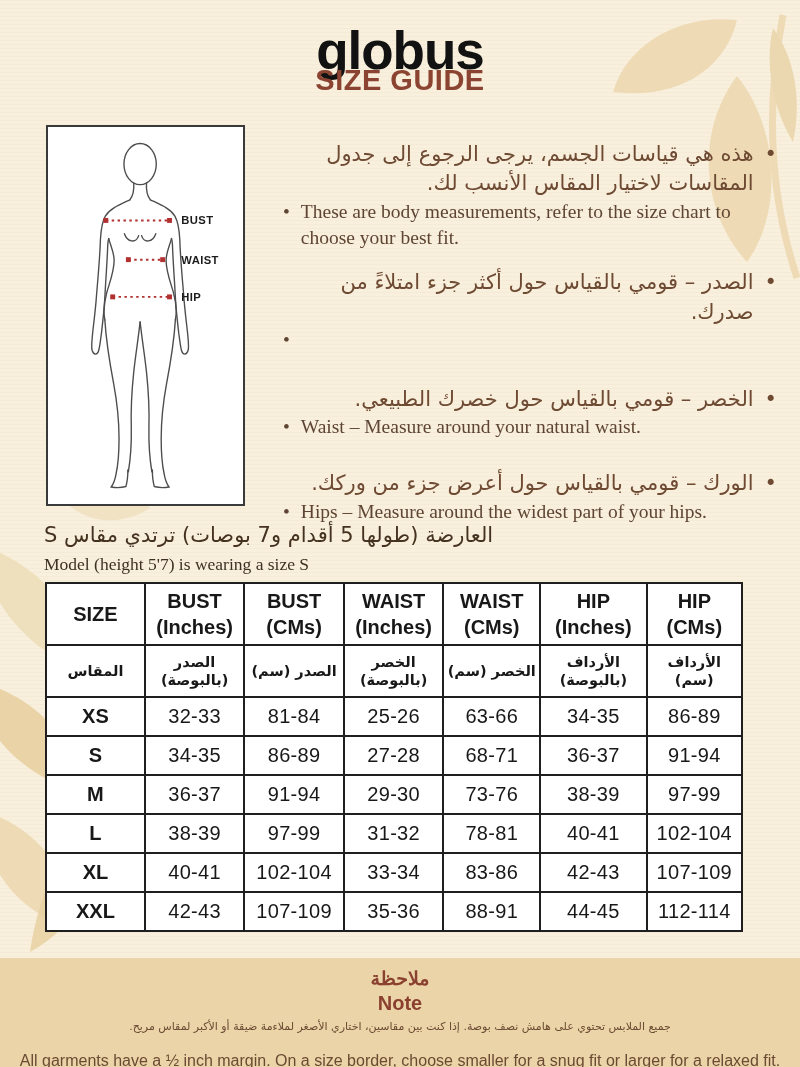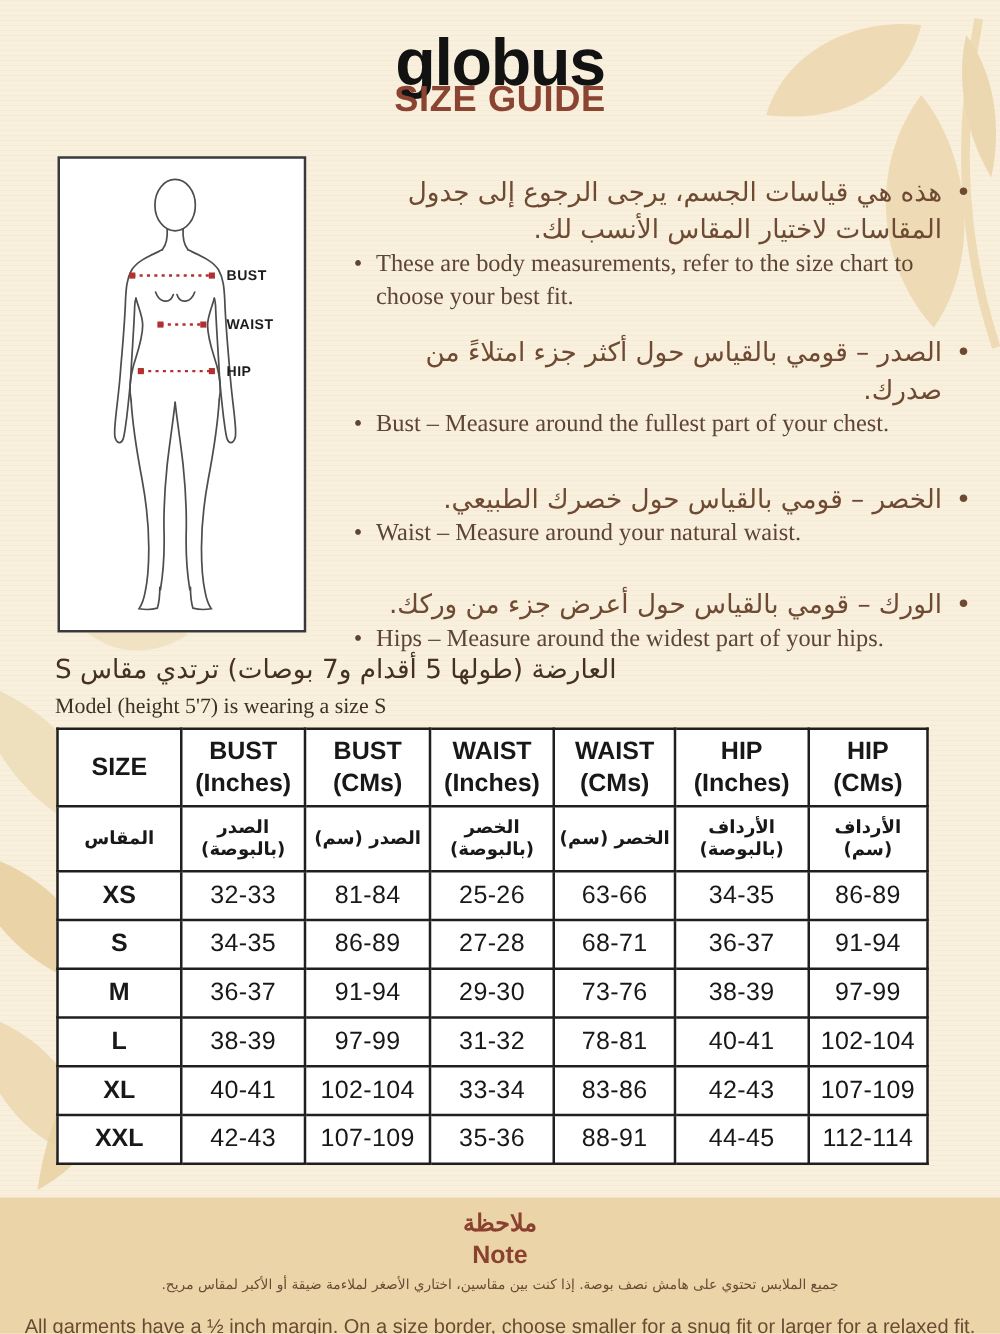--- a/index.html
+++ b/index.html
@@ -136,21 +136,20 @@
       <span class="dot">•</span>
       <div>These are body measurements, refer to the size chart to choose your best fit.</div>
     </div>
 
     <div class="b-item b-ar">
       <span class="dot">•</span>
       <div>الصدر – قومي بالقياس حول أكثر جزء امتلاءً من صدرك.</div>
     </div>
     <div class="b-item b-en b-gap2">
       <span class="dot">•</span>
-      <div>Bust – Measure around the fullest part of your chest.</div>
     </div>
 
     <div class="b-item b-ar">
       <span class="dot">•</span>
       <div>الخصر – قومي بالقياس حول خصرك الطبيعي.</div>
     </div>
     <div class="b-item b-en b-gap3">
       <span class="dot">•</span>
       <div>Waist – Measure around your natural waist.</div>
     </div>

